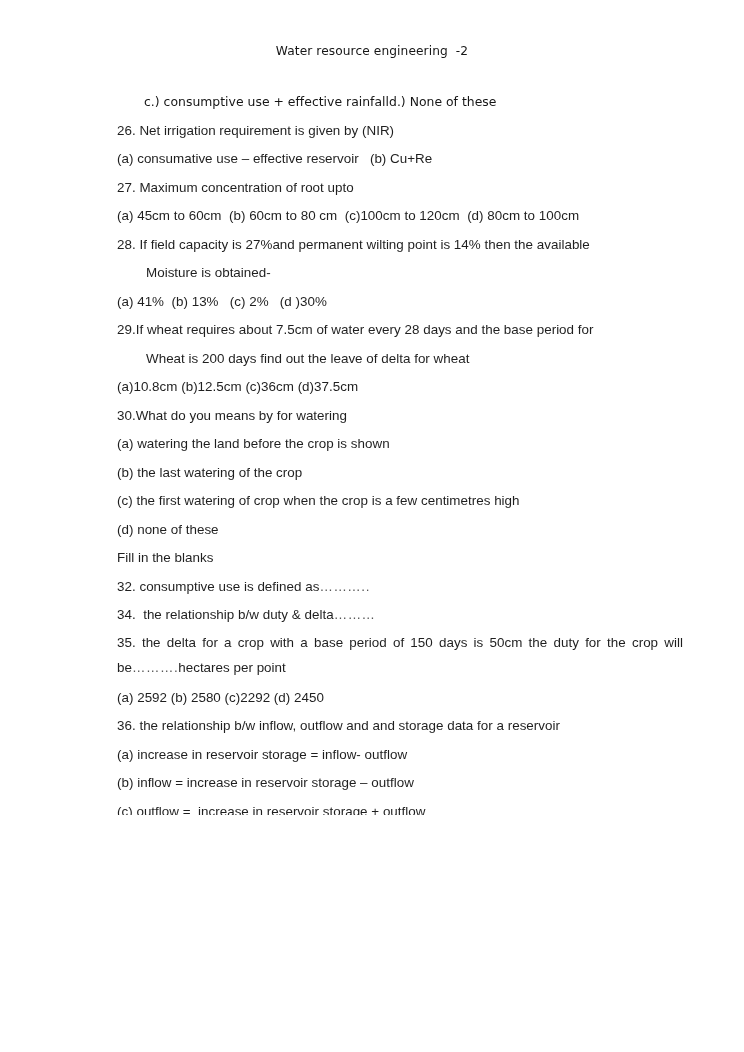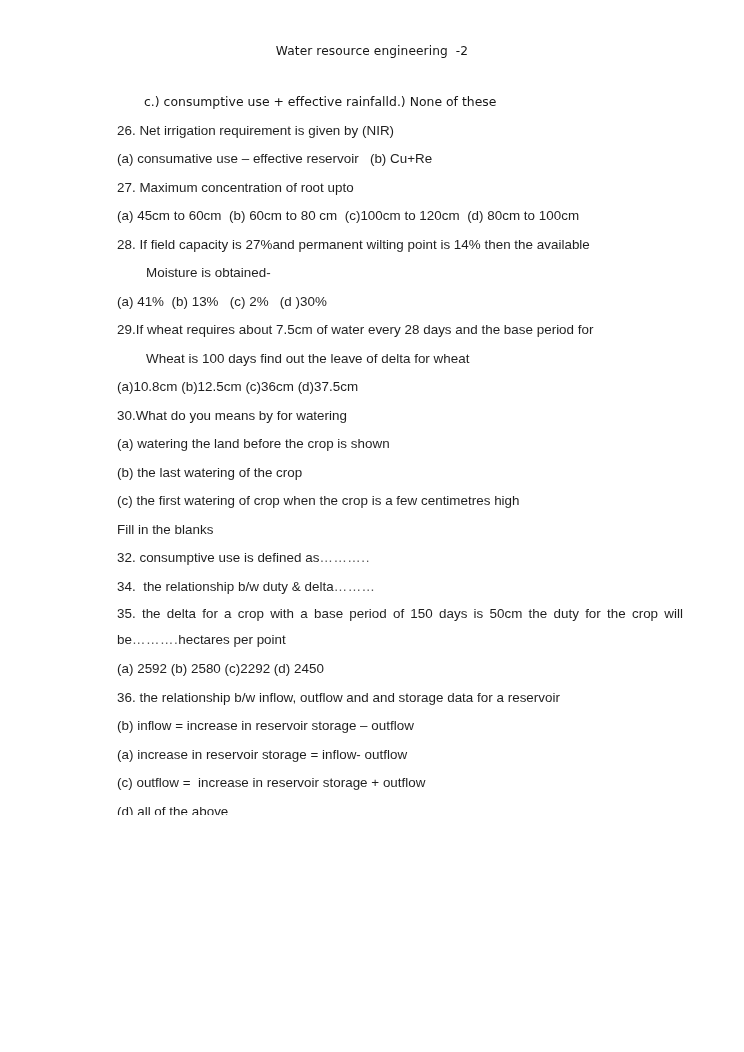--- a/index.html
+++ b/index.html
@@ -82,40 +82,41 @@
     <div class="line">(a) consumative use – effective reservoir   (b) Cu+Re</div>
 
     <div class="line">27. Maximum concentration of root upto</div>
     <div class="line">(a) 45cm to 60cm  (b) 60cm to 80 cm  (c)100cm to 120cm  (d) 80cm to 100cm</div>
 
     <div class="line">28. If field capacity is 27%and permanent wilting point is 14% then the available</div>
     <div class="line indent">Moisture is obtained-</div>
     <div class="line">(a) 41%  (b) 13%   (c) 2%   (d )30%</div>
 
     <div class="line">29.If wheat requires about 7.5cm of water every 28 days and the base period for</div>
-    <div class="line indent">Wheat is 100 days find out the leave of delta for wheat</div>
+    <div class="line indent">Wheat is 200 days find out the leave of delta for wheat</div>
     <div class="line">(a)10.8cm (b)12.5cm (c)36cm (d)37.5cm</div>
 
     <div class="line">30.What do you means by for watering</div>
     <div class="line">(a) watering the land before the crop is shown</div>
     <div class="line">(b) the last watering of the crop</div>
     <div class="line">(c) the first watering of crop when the crop is a few centimetres high</div>
+    <div class="line">(d) none of these</div>
 
     <div class="line">Fill in the blanks</div>
 
 
     <div class="line"><span>32. consumptive use is defined as</span><span class="dots">………..</span></div>
 
 
     <div class="line"><span>34.  the relationship b/w duty &amp; delta</span><span class="dots">………</span></div>
 
     <div class="line justified"><span>35. the delta for a crop with a base period of 150 days is 50cm the duty for the crop will</span> <span>be</span><span class="dots">……….</span><span>hectares per point</span></div>
 
     <div class="line">(a) 2592 (b) 2580 (c)2292 (d) 2450</div>
 
     <div class="line">36. the relationship b/w inflow, outflow and and storage data for a reservoir</div>
+    <div class="line">(a) increase in reservoir storage = inflow- outflow</div>
     <div class="line">(b) inflow = increase in reservoir storage – outflow</div>
-    <div class="line">(a) increase in reservoir storage = inflow- outflow</div>
     <div class="line">(c) outflow =  increase in reservoir storage + outflow</div>
     <div class="line">(d) all of the above</div>
 
   </div>
 </div>
 
 </body></html>

